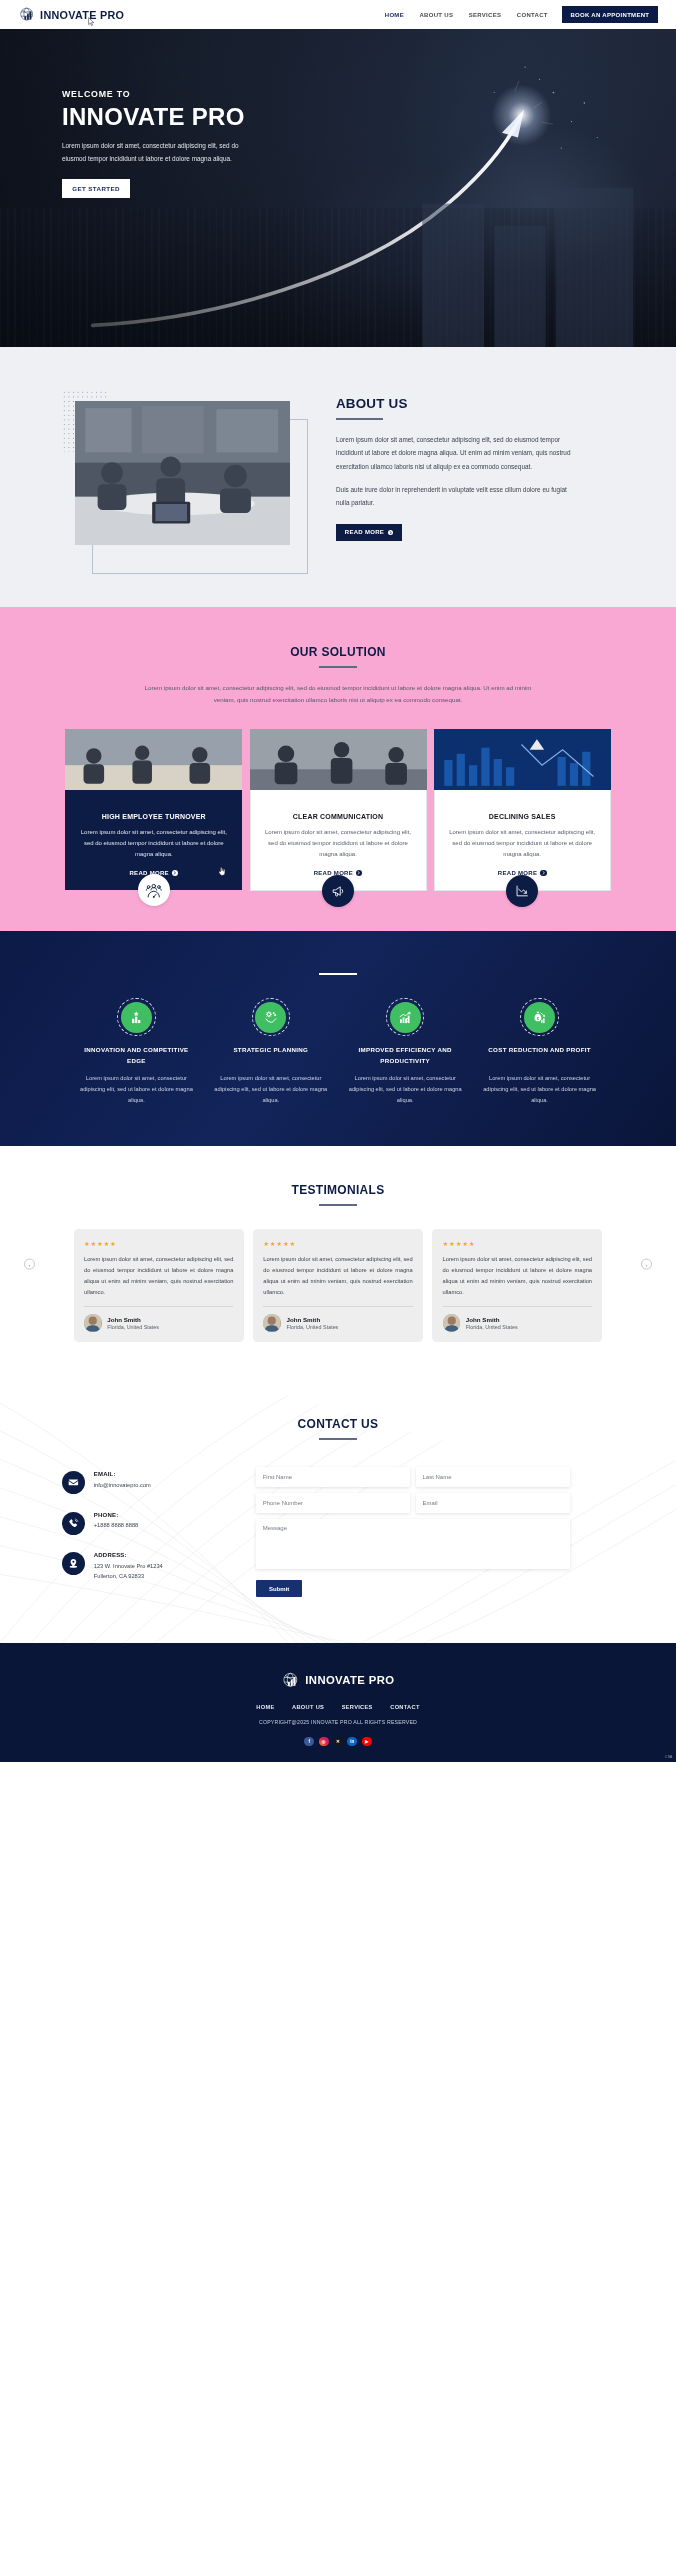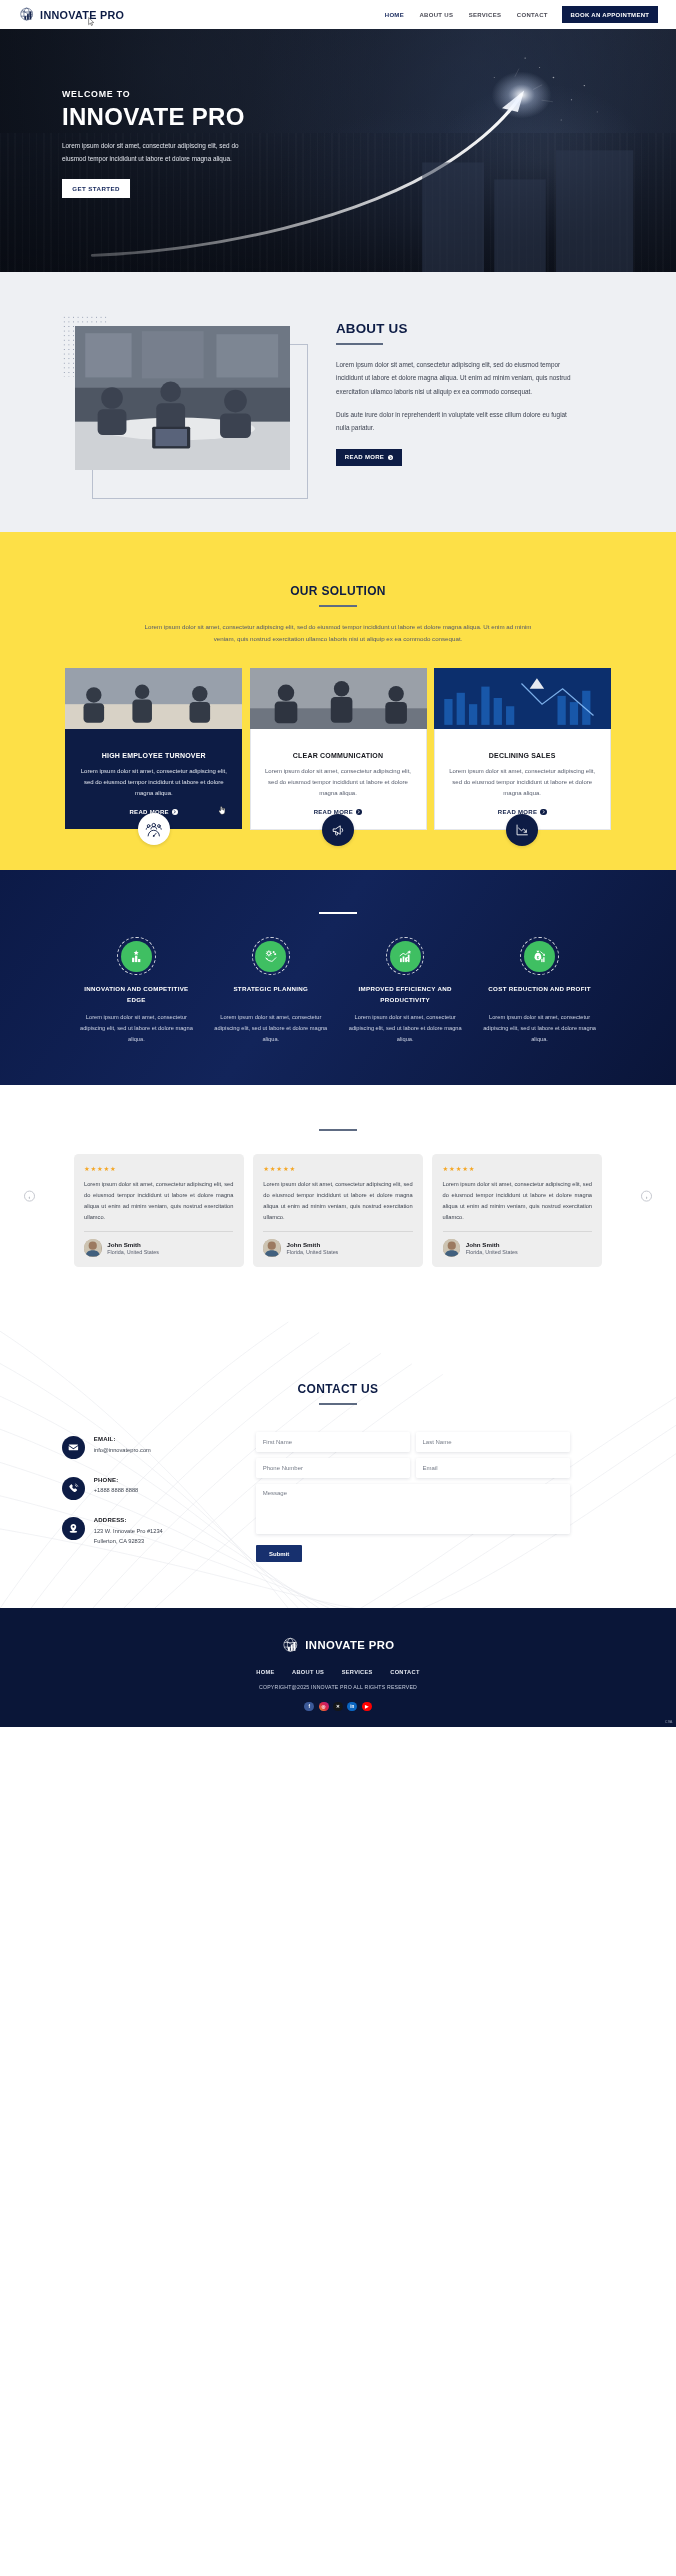--- a/index.html
+++ b/index.html
@@ -42,21 +42,21 @@
     padding: 5.7px 8.2px; white-space: nowrap; cursor: pointer;
     font-family: inherit;
   }
   .cursor-nav {
     position: absolute; left: 88px; top: 16.5px; width: 6.7px; height: 9.3px;
   }
 
   
   .hero {
     position: relative;
-    height: 243px;
+    height: 318px;
     background:
       radial-gradient(circle at 73% 30%, rgba(60,85,130,.40) 0%, rgba(20,28,48,0) 46%),
       radial-gradient(circle at 24% 18%, rgba(70,92,130,.22) 0%, rgba(20,28,48,0) 40%),
       linear-gradient(120deg, #141a27 0%, #1b2233 35%, #222a3c 60%, #161c29 100%);
     overflow: hidden;
   }
   .hero-photo {
     position: absolute; inset: 0;
     background:
       radial-gradient(ellipse 155px 113px at 80% 55%, rgba(120,140,175,.18), transparent 70%),
@@ -134,21 +134,21 @@
     font-family: inherit; font-size: 6px; font-weight: 700;
     letter-spacing: 0.3px; padding: 5.7px 8.8px;
   }
   .arrow-circ {
     width: 5.7px; height: 5.7px; border-radius: 50%; background: #fff;
     display: inline-flex; align-items: center; justify-content: center;
   }
   .arrow-circ svg { display: block; }
 
   
-  .solution { background: #fde047; padding: 52px 0 40px; }
+  .solution { background: #f9a8d4; padding: 38px 0 40px; }
   .sec-head { text-align: center; }
   .sec-title {
     font-size: 12px; font-weight: 800; color: #0d1c45; letter-spacing: 0.3px;
   }
   .sec-rule { width: 38px; height: 2.1px; background: #5e6b82; margin: 7.2px auto 0; }
   .sec-sub {
     max-width: 392px; margin: 14px auto 0; text-align: center;
     font-size: 6.2px; line-height: 1.95; color: #52586a;
   }
   .cards {
@@ -277,21 +277,21 @@
   }
   .quote-author {
     margin-top: 11.3px; color: #ffffff; font-weight: 800; font-size: 6.7px;
   }
 
   
   .contact {
     position: relative; background: #ffffff; padding: 34px 0 44px; overflow: hidden;
   }
   .contact-bg { position: absolute; inset: 0; width: 100%; height: 100%; }
-  .contact-inner { position: relative; z-index: 4; margin-top: 40px; }
+  .contact-inner { position: relative; z-index: 4; }
   .contact-body {
     display: flex; gap: 24px; padding: 0 62px; margin-top: 24px;
     align-items: flex-start;
   }
   .cinfo { width: 170px; flex: none; padding-top: 7.2px; }
   .cinfo-item { display: flex; gap: 8.8px; align-items: flex-start; margin-bottom: 17.5px; }
   .cinfo-ic {
     width: 23px; height: 23px; border-radius: 50%; background: #0d1c45; flex: none;
     display: flex; align-items: center; justify-content: center;
   }
@@ -703,20 +703,21 @@
         </div>
         <div class="ben-title">COST REDUCTION AND PROFIT</div>
         <p class="ben-text">Lorem ipsum dolor sit amet, consectetur adipiscing elit, sed  ut labore et dolore magna aliqua.</p>
       </div>
 
     </div>
   </section>
 
   <section class="testi">
     <div class="sec-head">
+      <h2 class="sec-title">TESTIMONIALS</h2>
       <div class="sec-rule"></div>
     </div>
     <div class="testi-row">
 
       <div class="tcard">
         <div class="stars">★★★★★</div>
         <p class="tcard-text">Lorem ipsum dolor sit amet, consectetur adipiscing elit, sed do eiusmod tempor incididunt ut labore et dolore magna aliqua ut enim ad minim veniam, quis nostrud exercitation ullamco.</p>
         <div class="tdiv"></div>
         <div class="tperson">
           <div class="tavatar">

